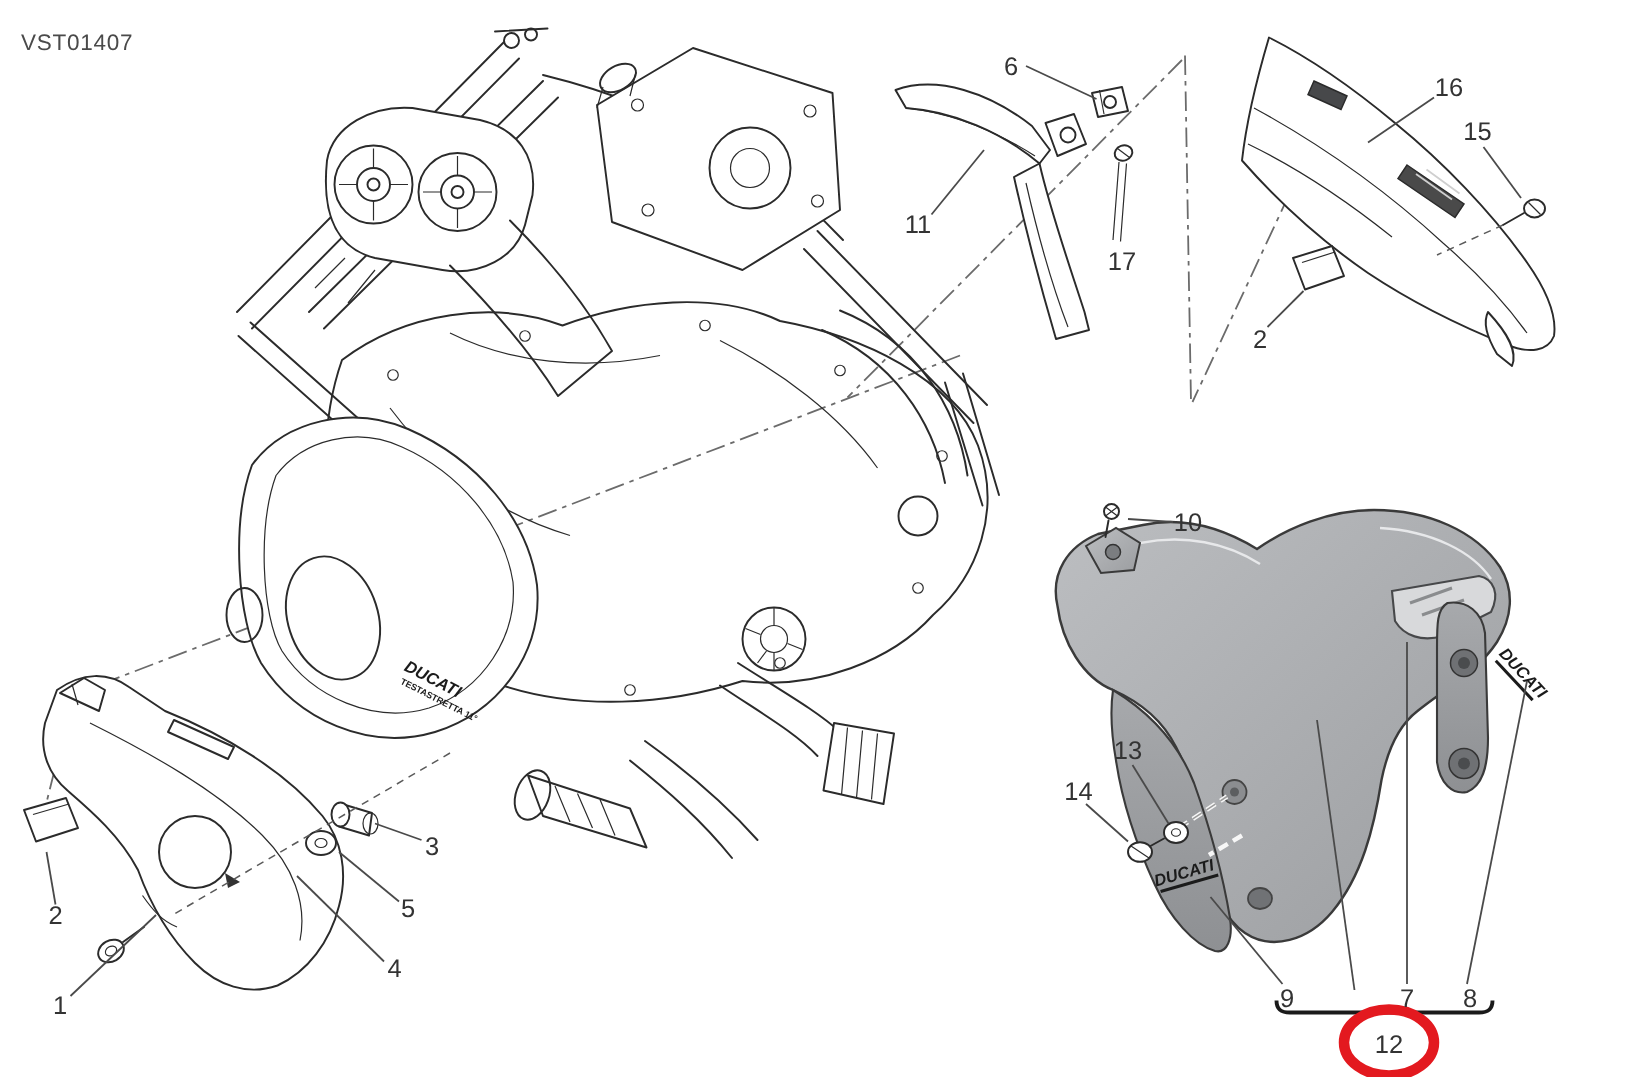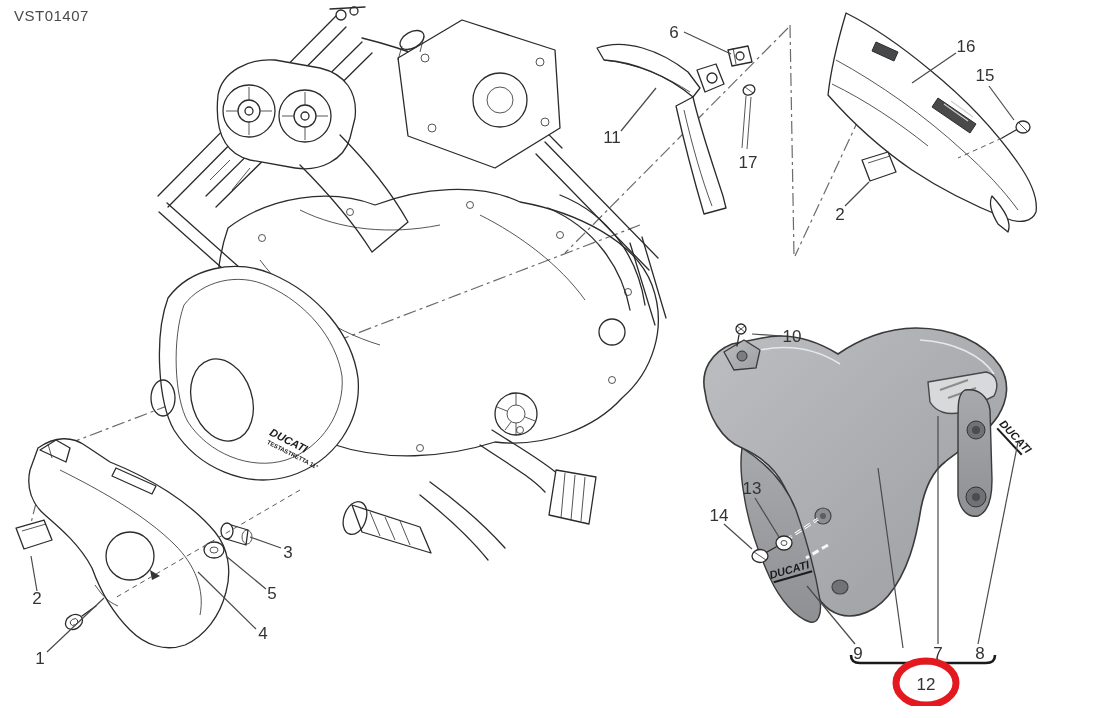--- a/index.html
+++ b/index.html
@@ -1,17 +1,17 @@
 <!DOCTYPE html>
 <html><head>
 <meta charset="utf-8">
 <style>
   html,body{margin:0;padding:0;background:#ffffff;}
   .stage{position:relative;width:1093px;height:706px;background:#fff;overflow:hidden;
-         font-family:"Liberation Sans",sans-serif;}
+         font-family:"Liberation Sans",sans-serif;margin-top:12px;}
   svg{display:block}
   .code{font-size:15px;fill:#4a4a4a;letter-spacing:.5px;}
   .callout{font-size:17px;fill:#333;}
   .ln{stroke:#2b2b2b;stroke-width:1.3;fill:none;stroke-linecap:round;stroke-linejoin:round;}
   .lnf{stroke:#2b2b2b;stroke-width:1.3;fill:#ffffff;stroke-linejoin:round;}
   .thin{stroke:#2b2b2b;stroke-width:.8;fill:none;}
   .leader{stroke:#4a4a4a;stroke-width:1.2;fill:none;}
   .dashdot{stroke:#6b6b6b;stroke-width:1.2;fill:none;stroke-dasharray:13 4 3 4;}
   .fdash{stroke:#5a5a5a;stroke-width:1;fill:none;stroke-dasharray:5 4;}
   .decal{font-size:11px;font-weight:bold;font-style:italic;fill:#1b1b1b;}

